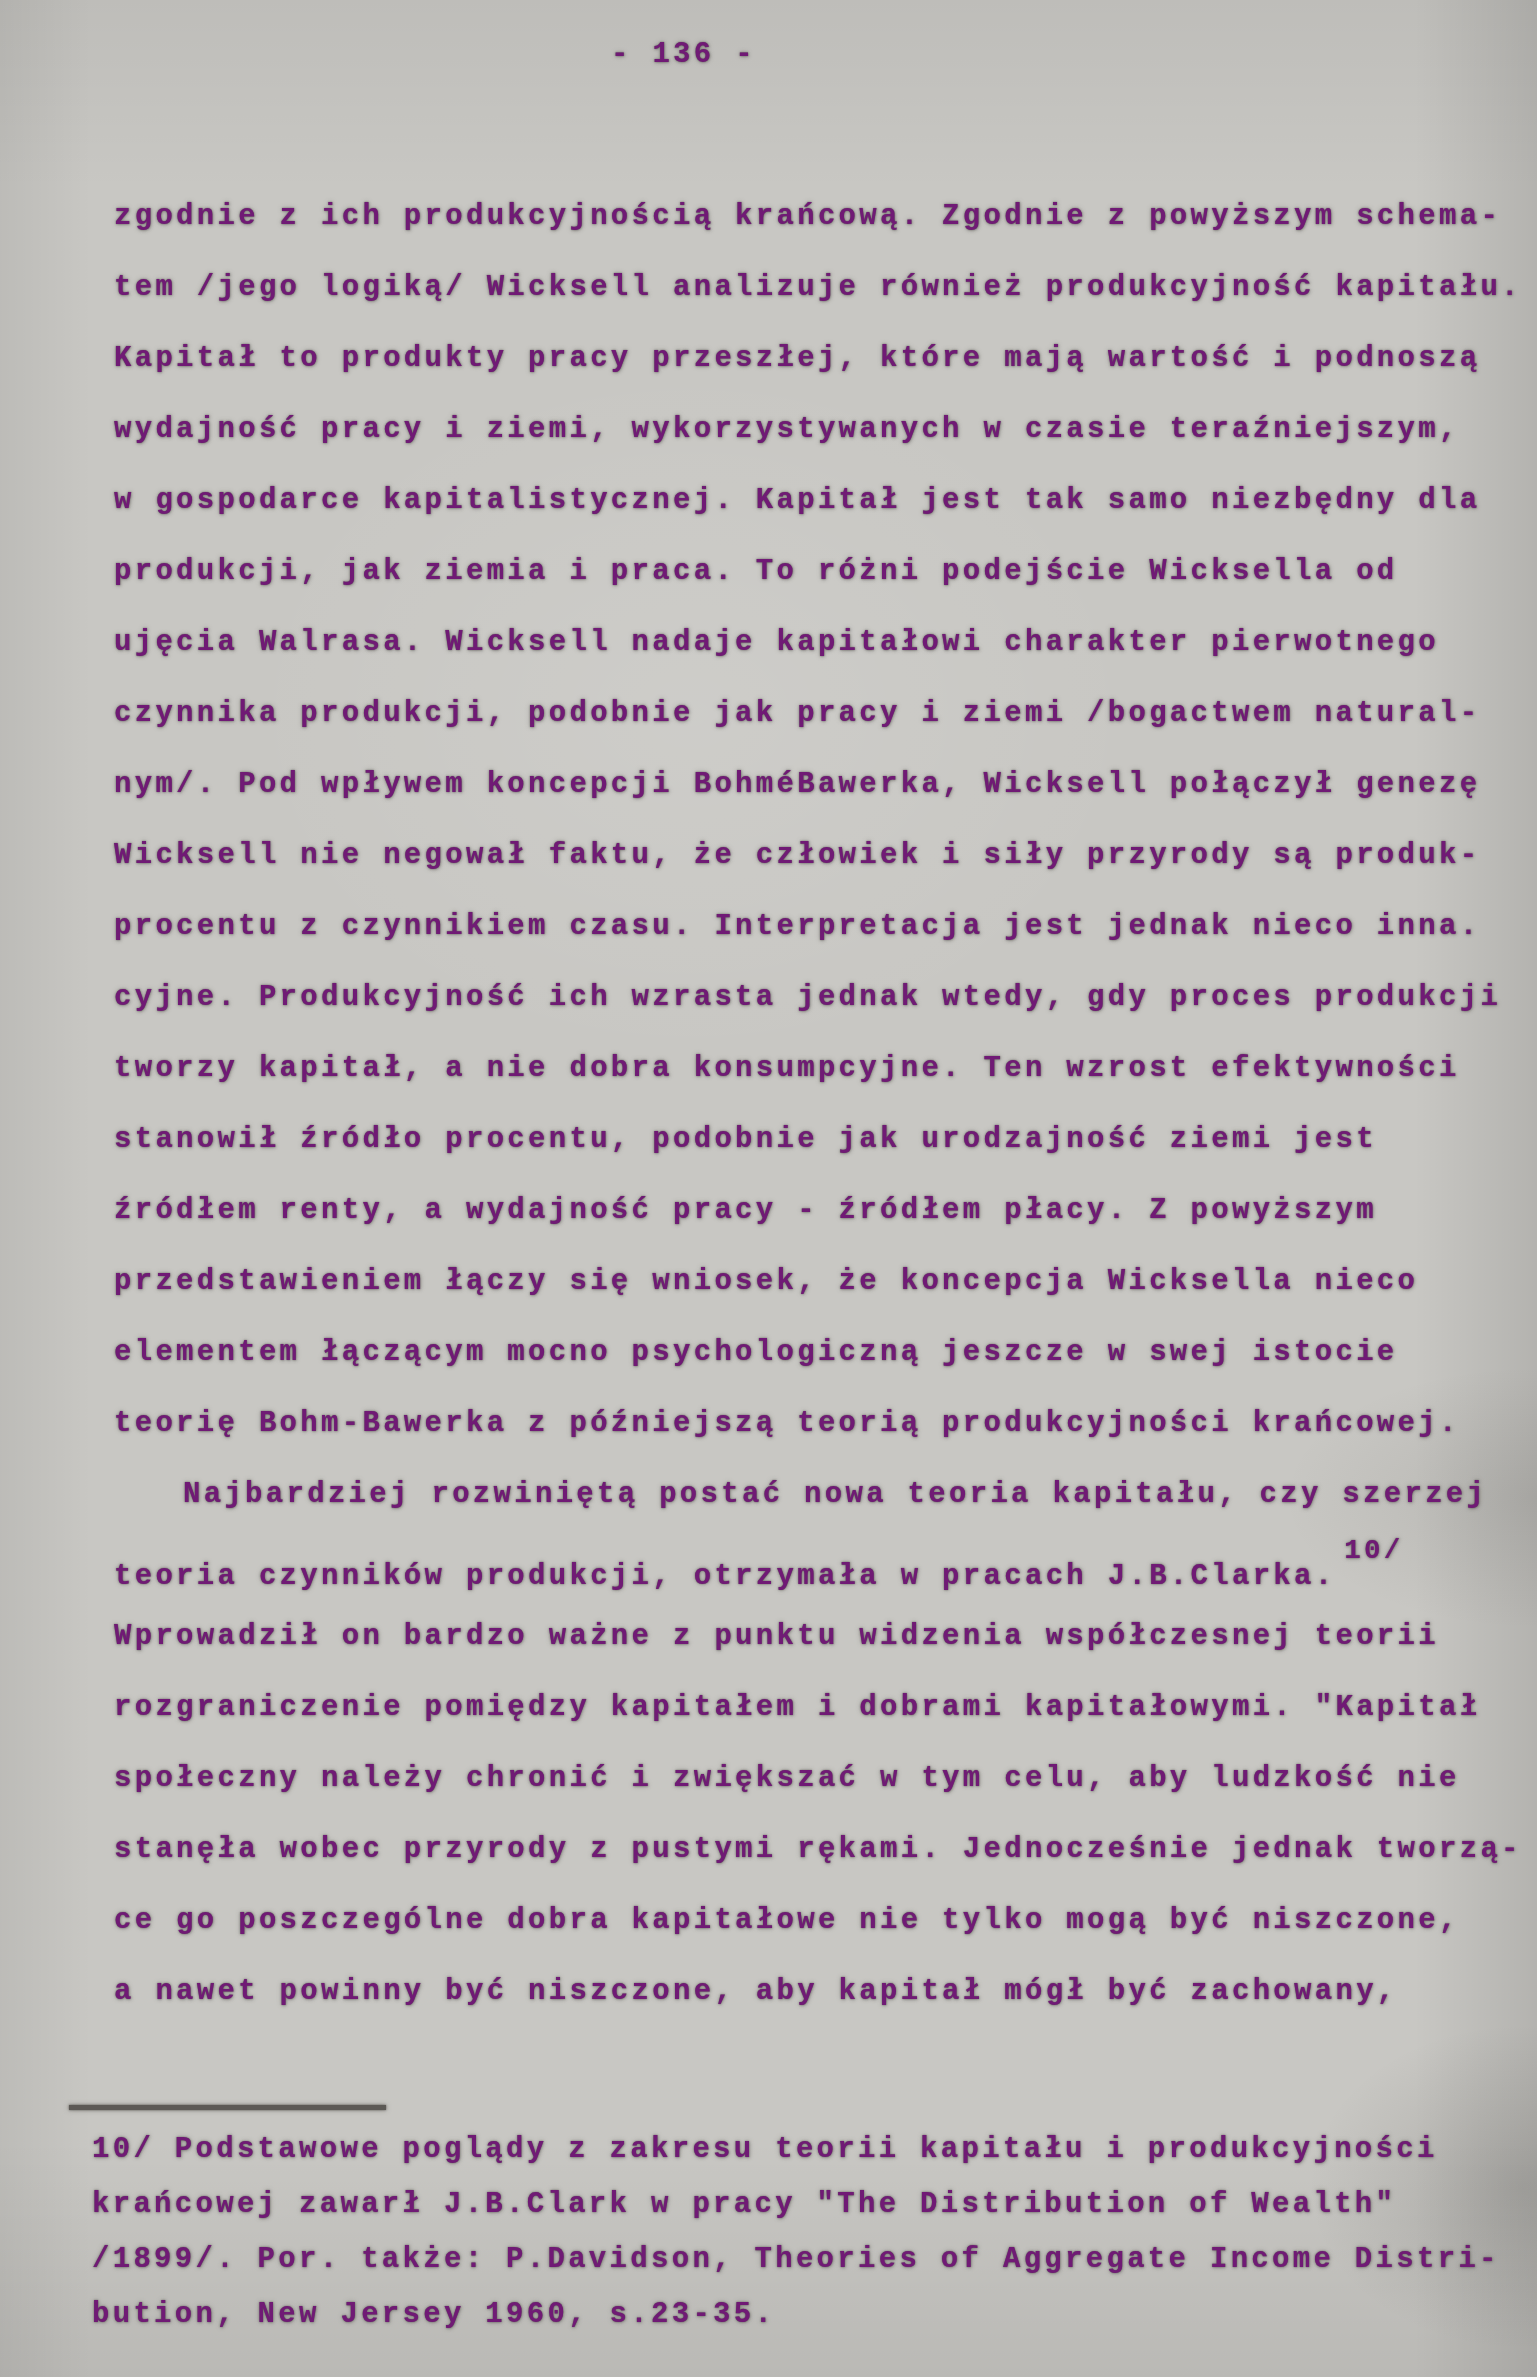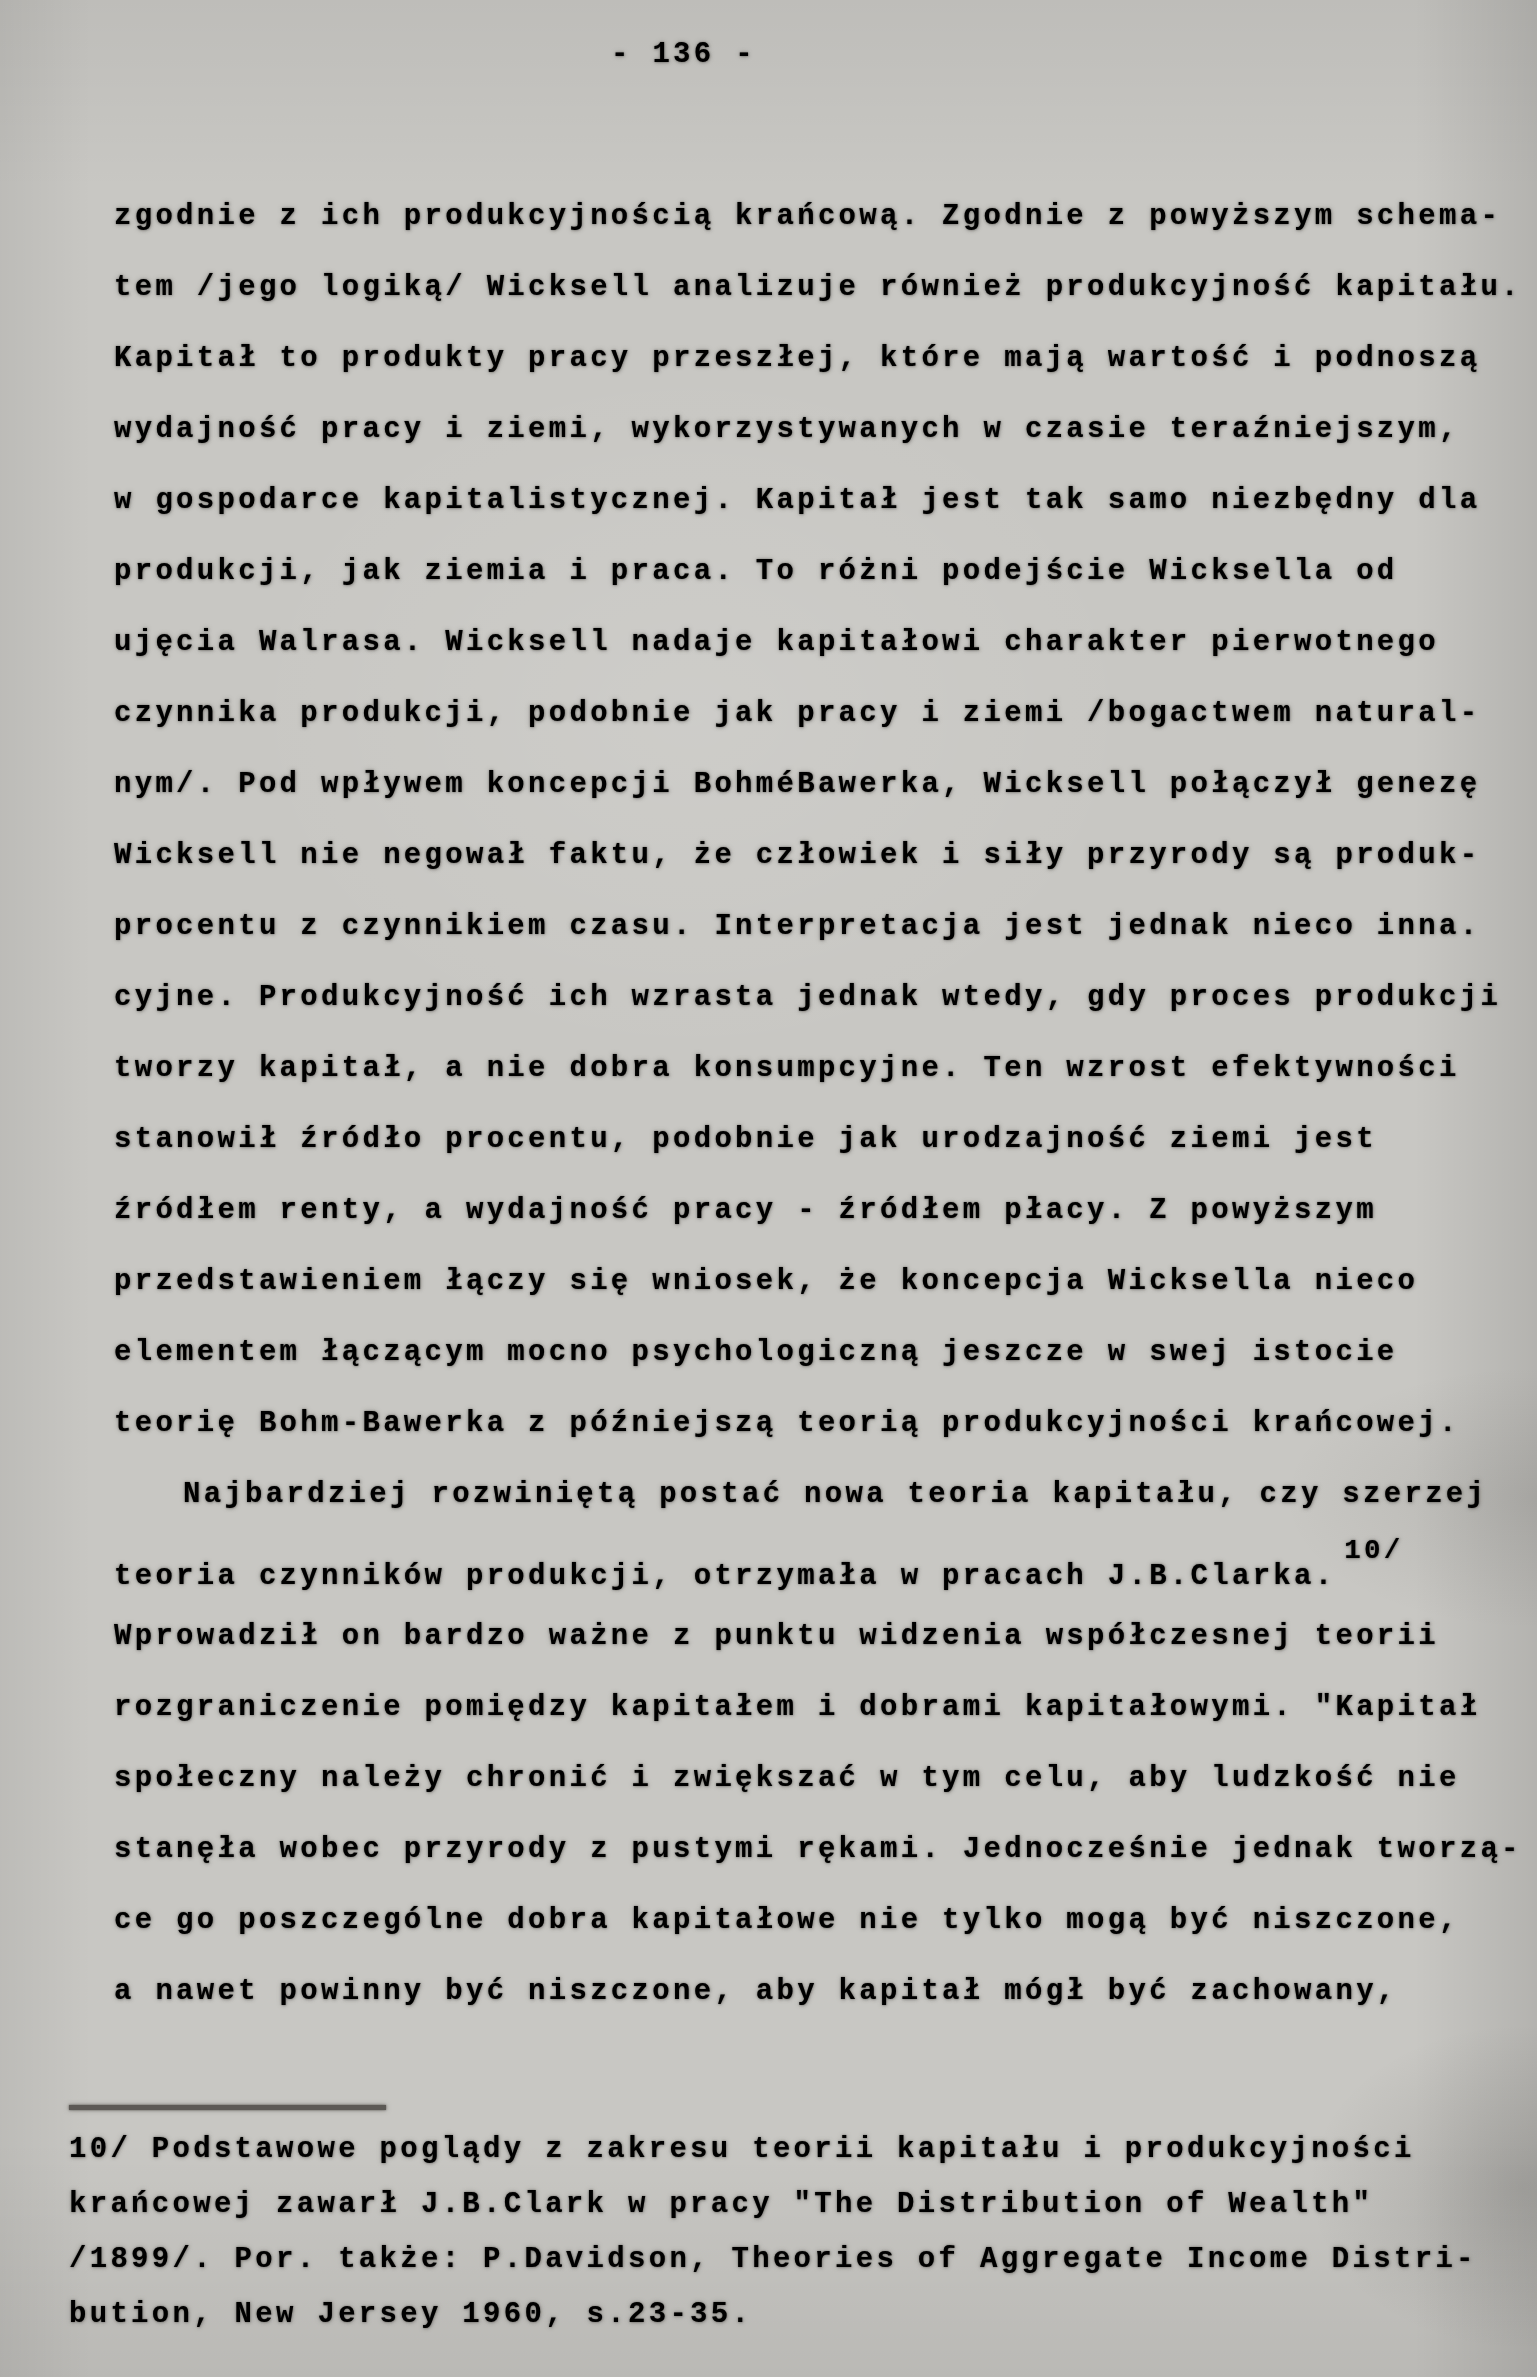--- a/index.html
+++ b/index.html
@@ -15,21 +15,21 @@
       linear-gradient(to right, rgba(0,0,0,0.06), rgba(0,0,0,0) 6%, rgba(0,0,0,0) 92%, rgba(0,0,0,0.10)),
       linear-gradient(to bottom, rgba(0,0,0,0.05), rgba(0,0,0,0) 8%, rgba(0,0,0,0) 90%, rgba(0,0,0,0.07)),
       #c8c7c3;
     font-family: "Liberation Mono", "DejaVu Sans Mono", monospace;
     color: #514e4a;
   }
   .typed {
     font-weight: 700;
     font-size: 29px;
     letter-spacing: 3.3px;
-    color: #000000;
+    color: #701a75;
     text-shadow:
       0 0 1.4px rgba(72,70,66,0.85),
       0 0 5px rgba(95,92,88,0.40),
       0.7px 0.7px 2.9px rgba(85,82,78,0.30);
   }
   .page-number {
     position: absolute;
     top: 38px;
     left: 611px;
     white-space: pre;
@@ -66,20 +66,21 @@
   .footnote {
     position: absolute;
     top: 2122px;
     left: 69px;
     width: 1443px;
   }
   .fn-line {
     height: 55px;
     line-height: 55px;
     white-space: pre;
+    margin-left: 23px;
   }
 </style>
 </head>
 <body>
 
 <div class="page-number typed">- 136 -</div>
 
 <div class="body-text typed">
   <div class="line">zgodnie z ich produkcyjnością krańcową. Zgodnie z powyższym schema-</div>
   <div class="line">tem /jego logiką/ Wicksell analizuje również produkcyjność kapitału.</div>

